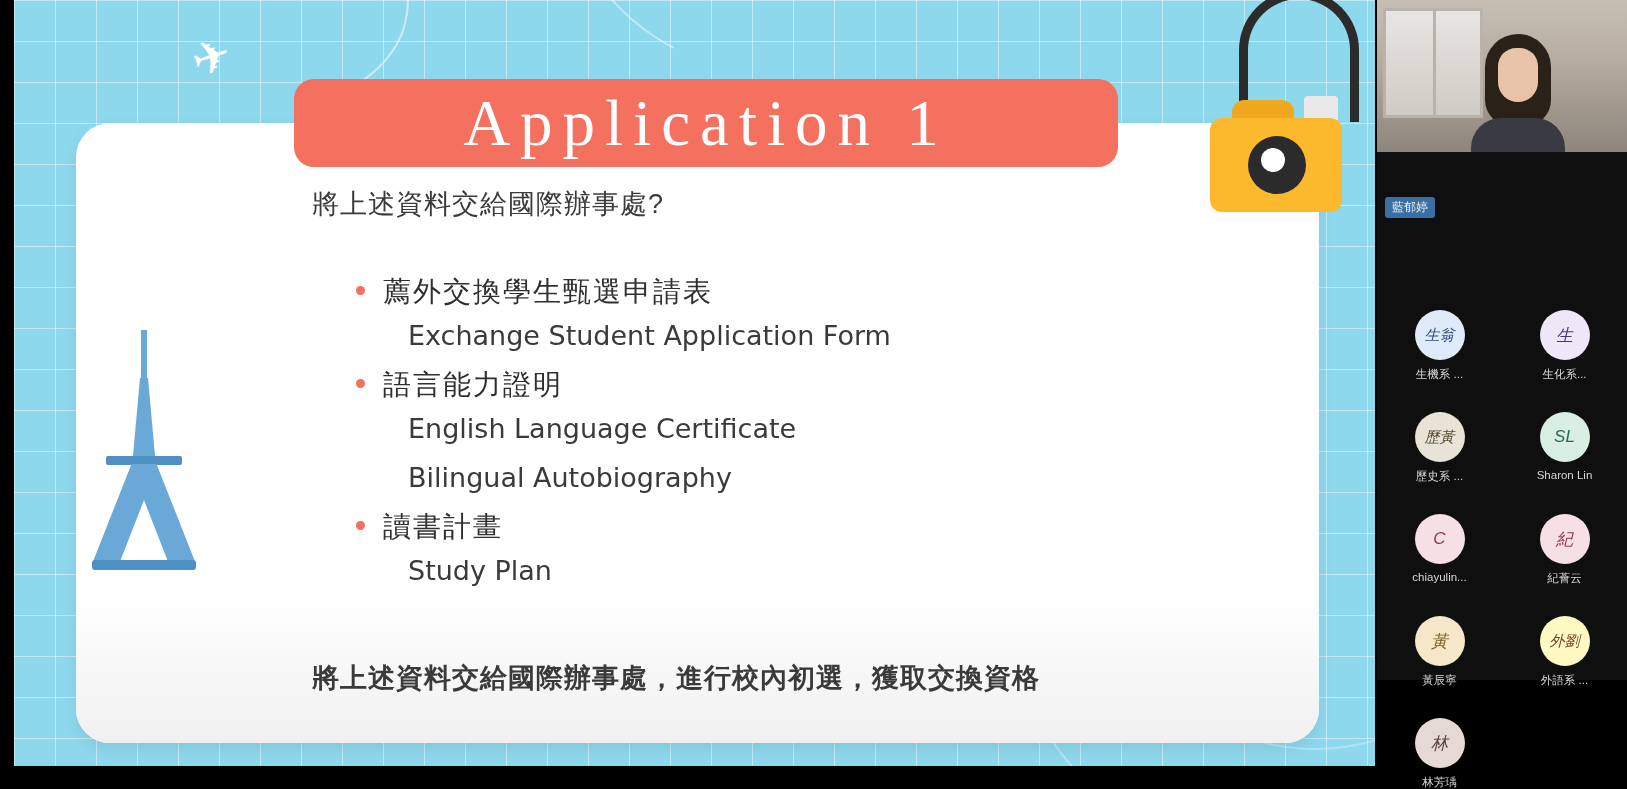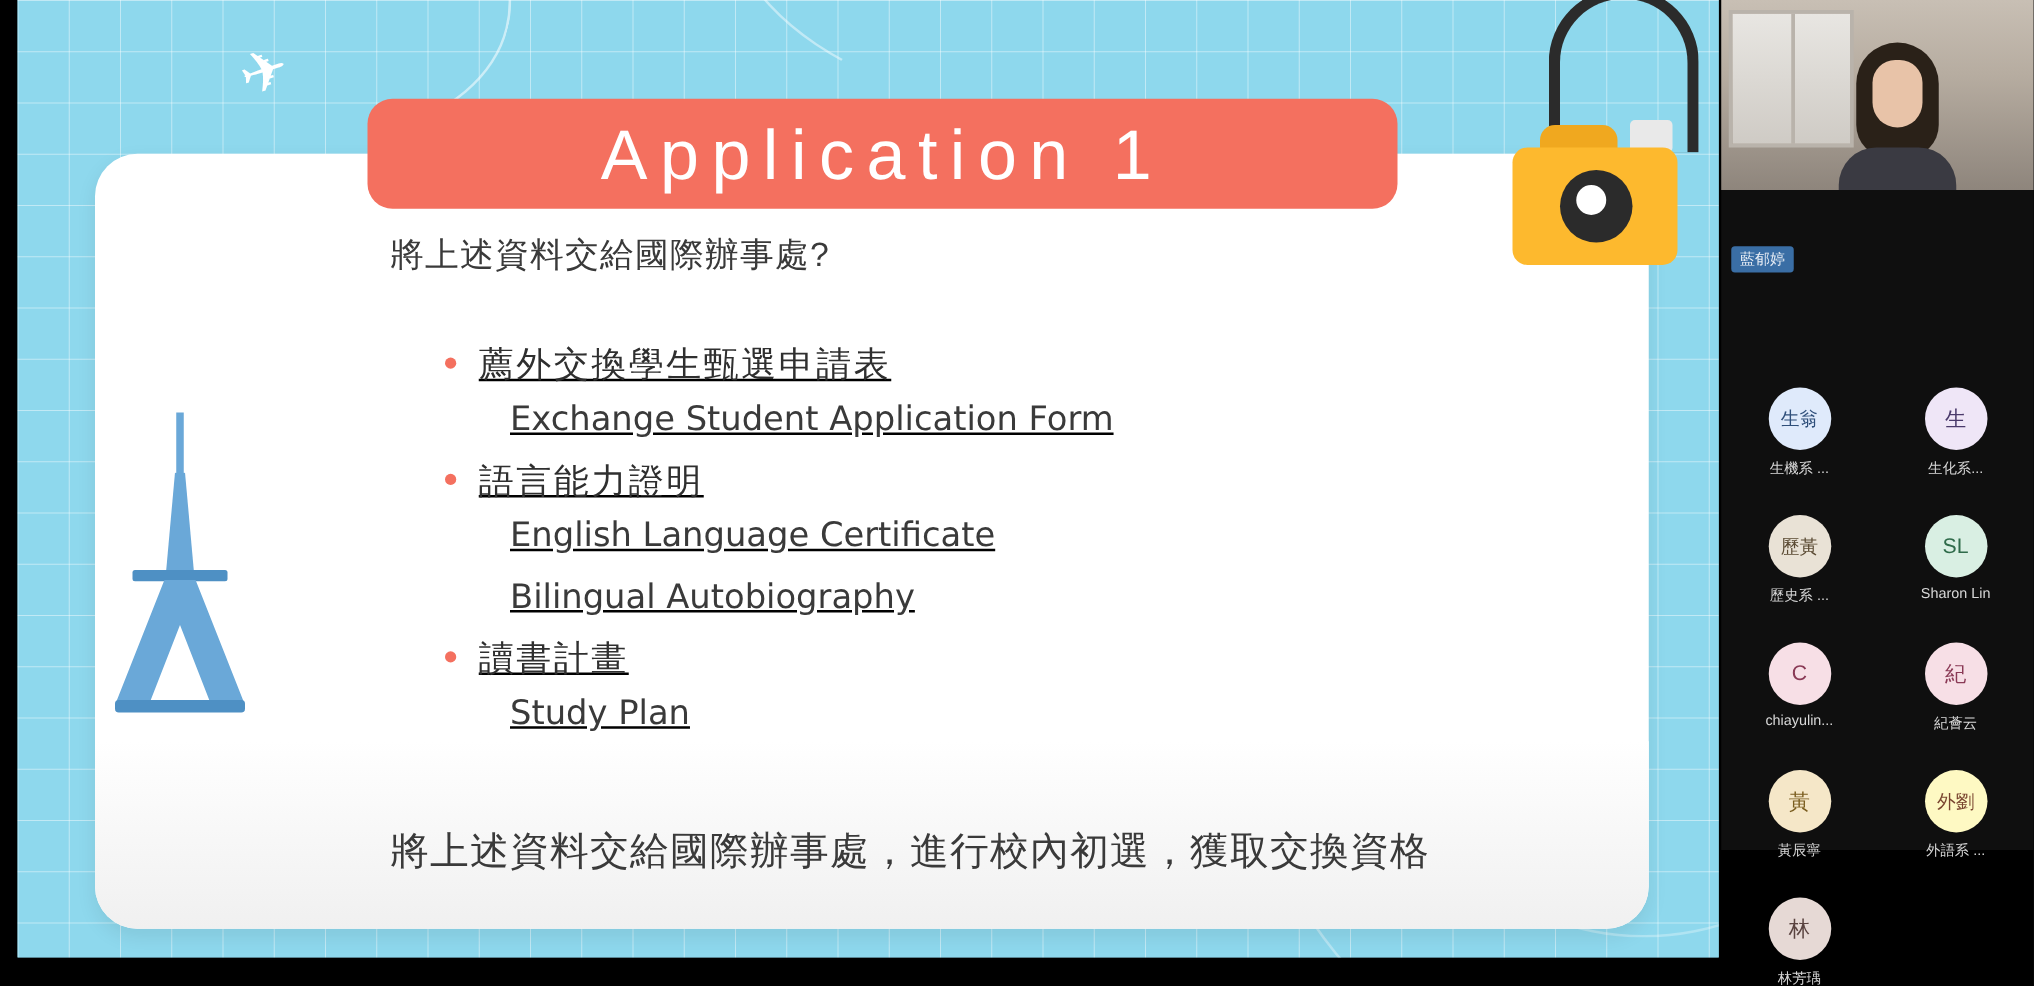--- a/index.html
+++ b/index.html
@@ -45,46 +45,46 @@
     background: linear-gradient(to bottom, #ffffff 0%, #f0f0f0 100%);
   }
 
   
   #title-banner {
     position: absolute; left: 280px; top: 79px; width: 824px; height: 88px;
     background: #f4705f; border-radius: 20px;
     display: flex; align-items: center; justify-content: center;
   }
   #title-text {
-    color: #fff; font-size: 56px; letter-spacing: 10px;
-    font-family: Liberation Sans, sans-serif; font-weight: 400;
+    color: #fff; font-size: 65px; letter-spacing: 10px;
+    font-family: Liberation Serif, serif; font-weight: 400;
   }
 
   
   #question {
     position: absolute; left: 298px; top: 186px;
     font-size: 27px; color: #3a3a3a; letter-spacing: 1px;
   }
   #bullet-list { position: absolute; left: 342px; top: 270px; }
-  .bullet-group { margin-bottom: 5px; text-decoration: underline; }
+  .bullet-group { margin-bottom: 5px; }
   .bullet-line { display: flex; align-items: baseline; }
   .dot {
     width: 9px; height: 9px; background: #f4705f; border-radius: 50%;
     margin-right: 18px; flex: 0 0 auto; transform: translateY(-6px);
   }
   .zh {
     font-size: 28px; color: #2f2f2f; letter-spacing: 2px; line-height: 44px;
   }
   .en {
     font-size: 27px; color: #3a3a3a; margin-left: 52px; line-height: 44px;
     font-family: "DejaVu Sans", sans-serif;
   }
   #footer-note {
     position: absolute; left: 298px; top: 660px;
-    font-size: 31px; color: #3a3a3a; letter-spacing: 1px;
+    font-size: 27px; color: #3a3a3a; letter-spacing: 1px; font-weight: bold;
   }
 
   
   #plane { position: absolute; left: 178px; top: 30px; color: #fff; font-size: 46px; transform: rotate(-18deg); }
   #camera { position: absolute; left: 1196px; top: 118px; width: 132px; height: 94px; background: #fdb92e; border-radius: 12px; }
   #camera-lens-outer { position: absolute; left: 38px; top: 18px; width: 58px; height: 58px; border-radius: 50%; background: #2b2b2b; }
   #camera-lens-inner { position: absolute; left: 13px; top: 12px; width: 24px; height: 24px; border-radius: 50%; background: #fff; }
   #camera-flash { position: absolute; left: 1290px; top: 96px; width: 34px; height: 26px; background: #e9e9e9; border-radius: 4px; }
   #camera-hump { position: absolute; left: 1218px; top: 100px; width: 62px; height: 26px; background: #f0a81f; border-radius: 12px 12px 0 0; }
   #camera-strap {
@@ -134,20 +134,21 @@
   #participants {
     position: absolute; left: 0; top: 310px; width: 250px;
     display: grid; grid-template-columns: 1fr 1fr; row-gap: 30px;
   }
   .tile { display: flex; flex-direction: column; align-items: center; }
   .avatar {
     width: 50px; height: 50px; border-radius: 50%;
     display: flex; align-items: center; justify-content: center;
     font-size: 17px; color: #3a3a3a; letter-spacing: 0px;
     font-family: "Liberation Sans", sans-serif;
+    font-style: italic;
   }
   .avatar.small-pair { font-size: 15px; }
   .tile .label {
     margin-top: 7px; font-size: 11.5px; color: #d8d8d8; max-width: 104px;
     white-space: nowrap; overflow: hidden; text-overflow: ellipsis; text-align: center;
   }
   .person-glyph { width: 26px; height: 26px; position: relative; }
   .person-glyph .head { position: absolute; left: 8px; top: 1px; width: 11px; height: 11px; border-radius: 50%; background: #3c4a52; }
   .person-glyph .body { position: absolute; left: 1px; top: 14px; width: 25px; height: 13px; border-radius: 13px 13px 0 0; background: #3c4a52; }
 </style>

